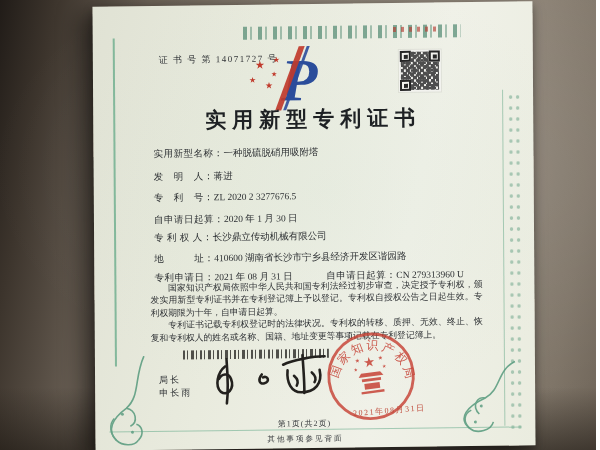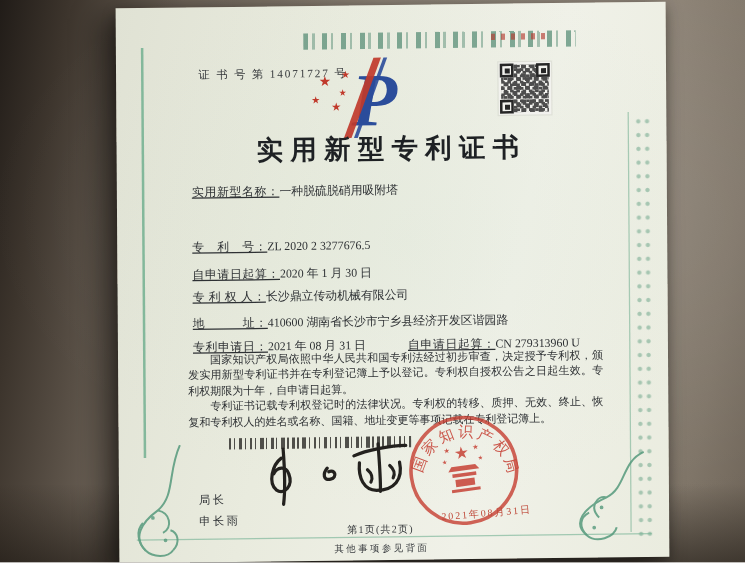--- a/index.html
+++ b/index.html
@@ -18,21 +18,21 @@
     box-shadow:-12px 8px 22px rgba(10,8,6,.55), 0 4px 10px rgba(0,0,0,.35);
     color:#2e3134;
   }
   .paper::before{content:"";position:absolute;inset:0;pointer-events:none;
     background:radial-gradient(90% 70% at 52% 42%, rgba(210,226,210,.22), transparent 70%);}
   .abs{position:absolute;}
   .cert-no{left:66px;top:48px;font-size:9px;letter-spacing:1.5px;color:#34373a;}
   .title{left:0;right:0;top:101px;text-align:center;font-size:21px;font-weight:bold;
     letter-spacing:6px;color:#1e2124;}
   .frow{left:60px;font-size:9.5px;white-space:nowrap;color:#2e3134;}
-  .frow .flabel{letter-spacing:.5px;text-decoration:underline;}
+  .frow .flabel{letter-spacing:.5px;}
   .legal{left:56px;top:276px;width:332px;font-size:8.8px;line-height:12.4px;
     text-align:justify;color:#2e3134;}
   .legal p{margin:0;text-indent:2em;}
   
   .orn-top{left:150px;top:22px;width:218px;height:13px;opacity:.8;
     background:repeating-linear-gradient(90deg,rgba(52,118,92,.75) 0 4px,transparent 4px 7px,rgba(52,118,92,.5) 7px 9px,transparent 9px 15px);}
   .orn-top-red{left:300px;top:24px;width:44px;height:5px;
     background:repeating-linear-gradient(90deg,rgba(180,60,50,.65) 0 3px,transparent 3px 8px);}
   .bline-left{left:20px;top:32px;width:1.5px;height:328px;background:rgba(108,172,140,.8);}
   .bline-right{left:409px;top:88px;width:1px;height:336px;background:rgba(108,172,140,.55);}
@@ -93,20 +93,23 @@
       <span class="qf" style="left:1px;top:1px;"></span>
       <span class="qf" style="right:1px;top:1px;"></span>
       <span class="qf" style="left:1px;bottom:1px;"></span>
     </div>
 
     <div class="abs title">实用新型专利证书</div>
 
     <div class="abs frow" style="top:142px;">
       <span class="flabel">实用新型名称：</span><span>一种脱硫脱硝用吸附塔</span>
     </div>
+    <div class="abs frow" style="top:165px;">
+      <span class="flabel">发　明　人：</span><span>蒋进</span>
+    </div>
     <div class="abs frow" style="top:186px;">
       <span class="flabel">专　利　号：</span><span>ZL 2020 2 3277676.5</span>
     </div>
     <div class="abs frow" style="top:208px;">
       <span class="flabel">自申请日起算：</span><span>2020 年 1 月 30 日</span>
     </div>
     <div class="abs frow" style="top:226px;">
       <span class="flabel">专 利 权 人：</span><span>长沙鼎立传动机械有限公司</span>
     </div>
     <div class="abs frow" style="top:247px;">
@@ -119,22 +122,22 @@
       <span class="flabel">自申请日起算：</span><span>CN 279313960 U</span>
     </div>
 
     <div class="abs legal">
       <p>国家知识产权局依照中华人民共和国专利法经过初步审查，决定授予专利权，颁发实用新型专利证书并在专利登记簿上予以登记。专利权自授权公告之日起生效。专利权期限为十年，自申请日起算。</p>
       <p>专利证书记载专利权登记时的法律状况。专利权的转移、质押、无效、终止、恢复和专利权人的姓名或名称、国籍、地址变更等事项记载在专利登记簿上。</p>
     </div>
 
     <div class="abs barcode"></div>
 
-    <div class="abs dir" style="top:388px;">局长</div>
-    <div class="abs dir" style="top:381px;margin-top:24px;">申长雨</div>
+    <div class="abs dir" style="top:368px;">局长</div>
+    <div class="abs dir" style="top:381px;">申长雨</div>
 
     <svg class="abs sig" viewBox="0 0 152 54">
       <g fill="none" stroke="#23211e" stroke-width="2.6" stroke-linecap="round">
         <path d="M28 12 C20 17 16 31 22 37 C28 42 36 35 33 25 C31 18 24 19 21 24"></path>
         <path d="M30 5 C30 17 29 39 27 49"></path>
         <path d="M64 23 C60 27 60 33 66 32 C72 31 70 24 65 26"></path>
         <path d="M86 15 C96 11 118 9 128 10"></path>
         <path d="M90 21 C88 33 92 43 102 44 C116 45 124 37 122 23"></path>
         <path d="M106 7 C106 19 106 35 105 45"></path>
         <path d="M96 27 C99 30 100 34 98 37"></path>

